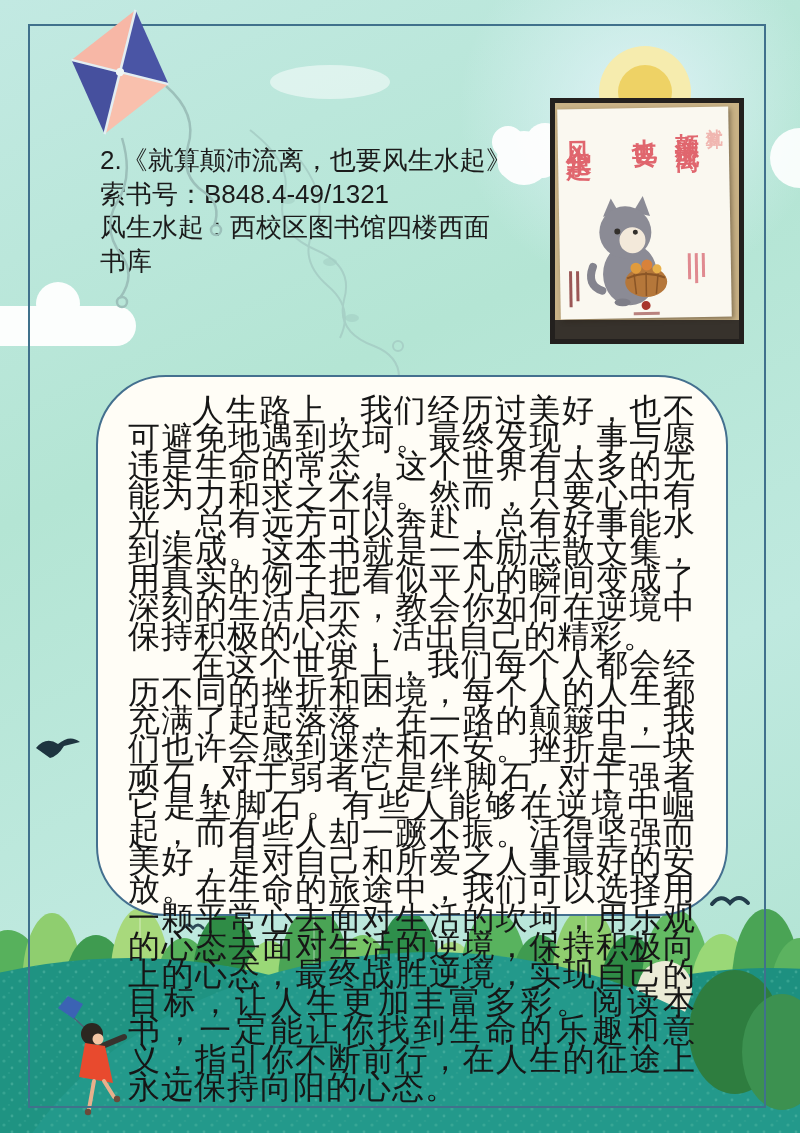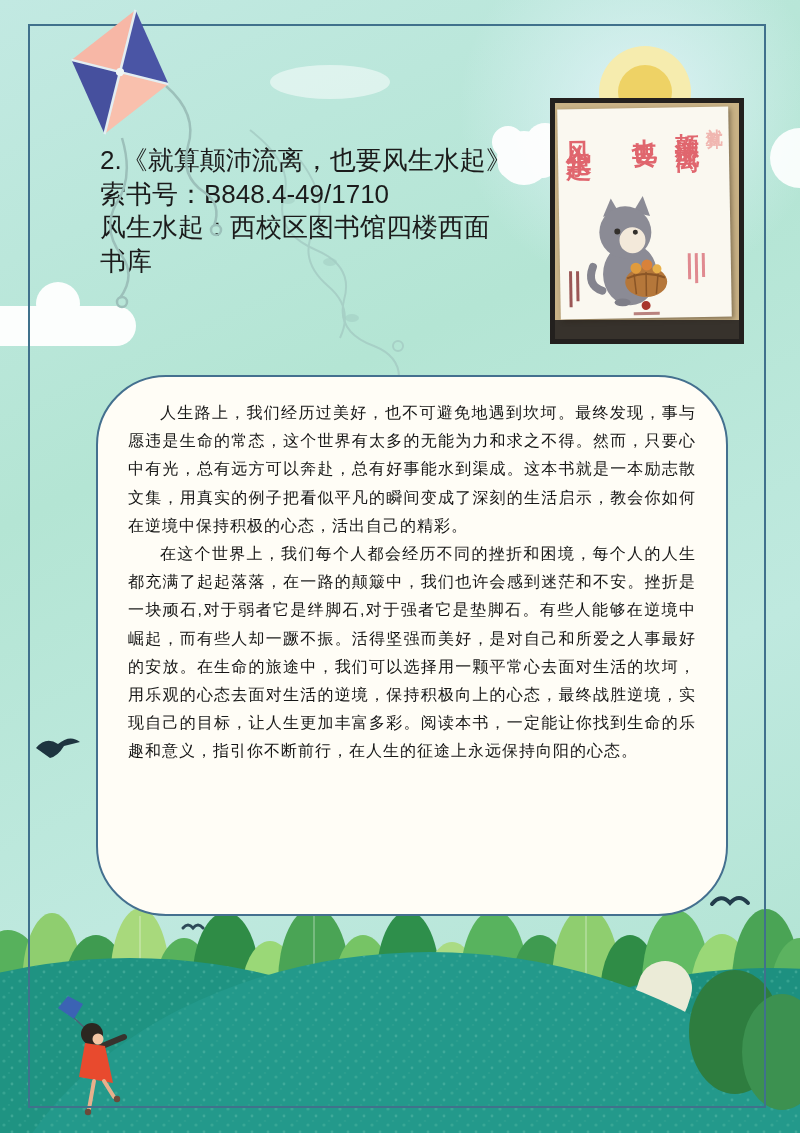--- a/index.html
+++ b/index.html
@@ -51,22 +51,22 @@
   .cov-pub i { display:block; width:26px; height:3px; background:#b9827e; }
 
   
   .speech-bubble {
     position:absolute; left:96px; top:375px; width:632px; height:541px;
     box-sizing:border-box; background:#fffdf6;
     border:2px solid #44708f; border-radius:70px;
     padding:22px 30px 0 30px; z-index:3;
   }
   .speech-bubble p {
-    margin:0; font-family:Liberation Sans, sans-serif;
-    font-size:16px; line-height:28.2px; letter-spacing:1px;
+    margin:0; font-family:Liberation Mono, monospace;
+    font-size:32px; line-height:28.2px; letter-spacing:1px;
     color:#161616; text-align:justify; text-indent:2em;
   }
 </style>
 </head>
 <body>
 
 <div class="page">
 
   <svg class="bg-art" width="800" height="1133" viewBox="0 0 800 1133">
     <defs>
@@ -183,21 +183,21 @@
         <polygon points="-50,0 0,-64 0,0" fill="#f7b7a6"></polygon>
         <line x1="0" y1="-64" x2="0" y2="64" stroke="#e3eef2" stroke-width="2.5"></line>
         <line x1="-50" y1="0" x2="50" y2="0" stroke="#e3eef2" stroke-width="2.5"></line>
         <circle cx="0" cy="0" r="4" fill="#eef6f4"></circle>
       </g>
     </g>
   </svg>
 
   <div class="book-info">
     <div>2.《就算颠沛流离，也要风生水起》</div>
-    <div>索书号：B848.4-49/1710</div>
+    <div>索书号：B848.4-49/1321</div>
     <div>风生水起：西校区图书馆四楼西面</div>
     <div>书库</div>
   </div>
 
   <div class="book-photo">
     <div class="photo-inner">
       <div class="photo-shadow"></div>
       <div class="book-cover">
         <span class="cov-col cov-col-faded">就算</span>
         <span class="cov-col cov-col-1">颠沛流离，</span>

